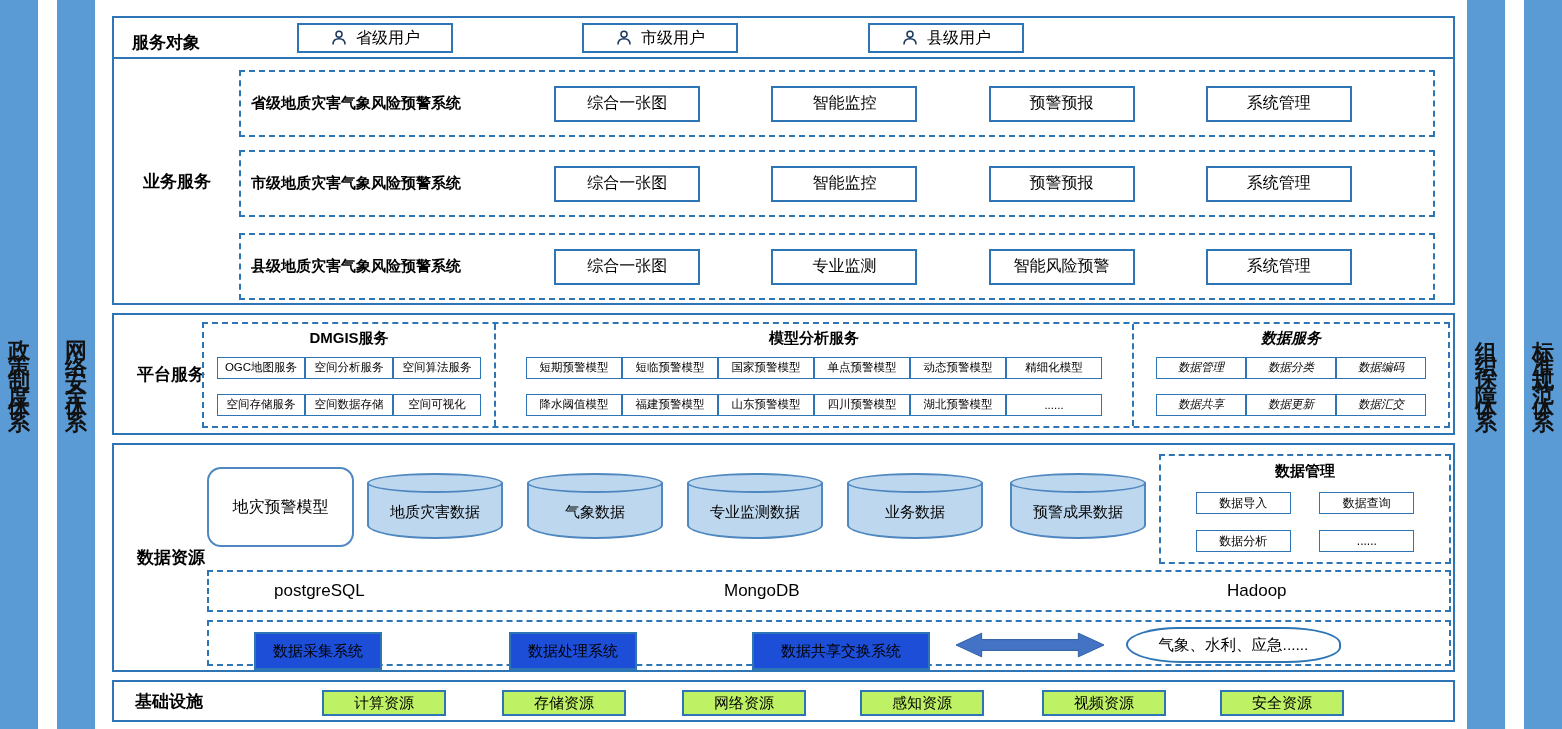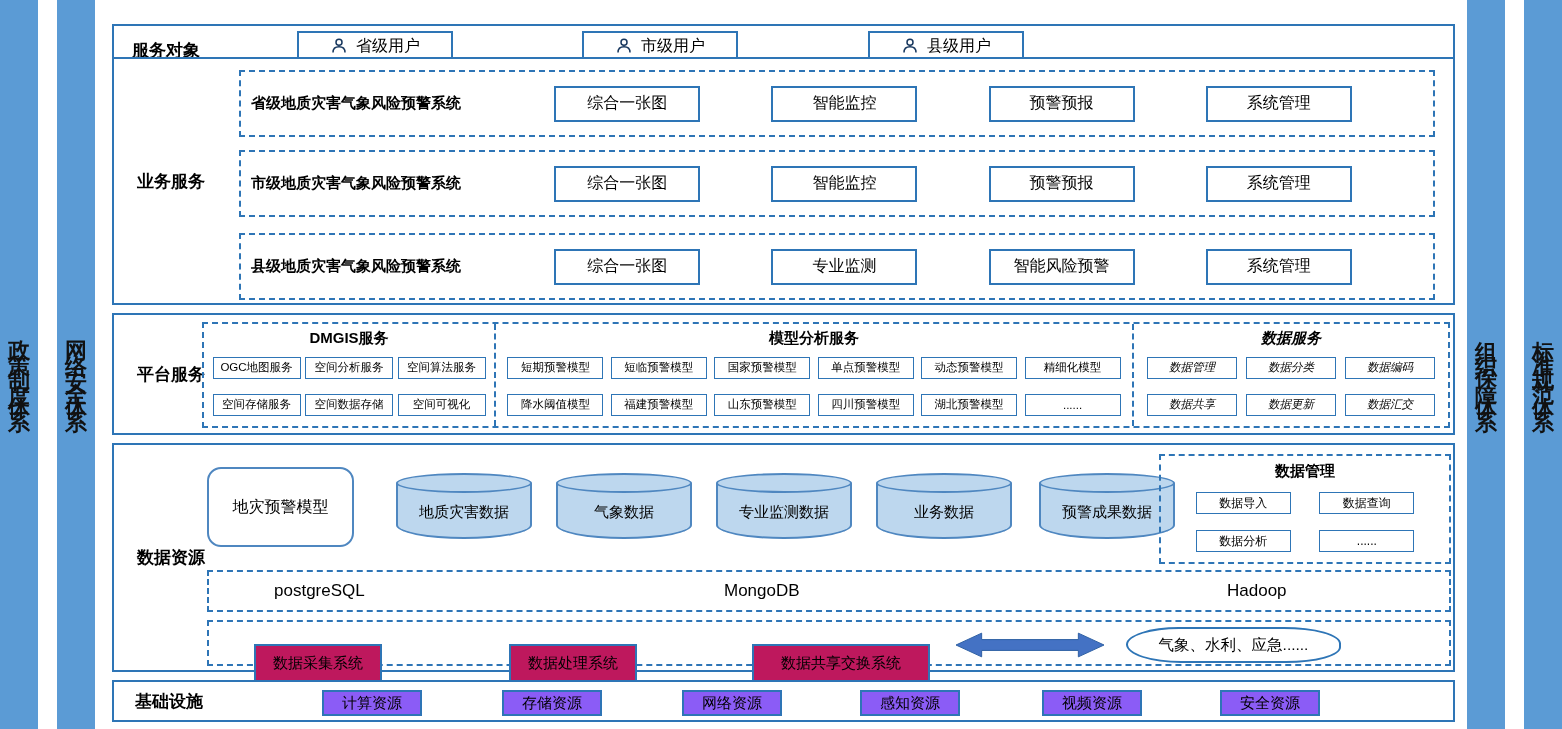--- a/index.html
+++ b/index.html
@@ -27,82 +27,82 @@
   
   .biz-row { position: absolute; left: 125px; width: 1196px; height: 67px;
              display: flex; align-items: center; padding: 0 10px; gap: 8px; }
   .biz-name { width: 224px; flex-shrink: 0; font-weight: bold; font-size: 15px; color: #000; }
   .biz-mods { flex: 1; display: flex; justify-content: space-evenly; align-items: center; }
   .module-box { width: 146px; height: 36px; border: 2px solid #2E75B6; background: #fff;
                 display: flex; align-items: center; justify-content: center; font-size: 16px; }
 
   
   .plat-wrap { position: absolute; left: 88px; top: 7px; width: 1248px; height: 106px; display: flex; }
-  .pgroup { display: flex; flex-direction: column; padding: 3px 4px; }
+  .pgroup { display: flex; flex-direction: column; padding: 3px 4px; align-items: center; }
   .pg-dmgis { width: 290px; }
   .pg-model { width: 640px; border-left: 2px dashed #2E75B6; border-right: 2px dashed #2E75B6; }
   .pg-data  { flex: 1; font-style: italic; }
   .pgroup-title { text-align: center; font-weight: bold; font-size: 15px; line-height: 22px; }
   .prow { flex: 1; display: flex; align-items: center; justify-content: space-evenly; }
   .pbox { min-width: 88px; height: 22px; padding: 0 4px; border: 1.5px solid #2E75B6; background: #fff;
           display: flex; align-items: center; justify-content: center; font-size: 11.5px; }
   .pg-model .pbox { min-width: 96px; }
   .pg-data .pbox { min-width: 90px; }
 
   
   .model-box { position: absolute; left: 93px; top: 22px; width: 147px; height: 80px;
                border: 2.5px solid #4F87C0; border-radius: 14px; background: #fff;
                display: flex; align-items: center; justify-content: center; font-size: 16px; }
-  .cyl { position: absolute; top: 28px; width: 136px; height: 66px; margin-left: 29px; }
+  .cyl { position: absolute; top: 28px; width: 136px; height: 66px; }
   .cyl .cyl-body { position: absolute; top: 10px; bottom: 0; left: 0; right: 0; background: #BDD7EE;
                    border: 2px solid #4F87C0; border-top: none; border-radius: 0 0 68px 68px / 0 0 14px 14px; }
   .cyl .cyl-top  { position: absolute; top: 0; left: 0; right: 0; height: 20px; background: #BDD7EE;
                    border: 2px solid #4F87C0; border-radius: 50%; }
   .cyl .cyl-label { position: absolute; top: 30px; left: 0; right: 0; text-align: center; font-size: 15px; z-index: 2; }
 
   .dm-box { position: absolute; left: 1045px; top: 9px; width: 292px; height: 110px;
             display: flex; flex-direction: column; padding: 2px 6px; }
   .dm-title { text-align: center; font-weight: bold; font-size: 15px; line-height: 26px; }
   .dm-row { flex: 1; display: flex; align-items: center; justify-content: space-evenly; }
   .dm-item { width: 95px; height: 22px; border: 1.5px solid #2E75B6; background: #fff;
              display: flex; align-items: center; justify-content: center; font-size: 12px; }
 
   .db-row { position: absolute; left: 93px; top: 125px; width: 1244px; height: 42px; text-decoration: underline; }
   .db-label { position: absolute; top: 0; height: 100%; display: flex; align-items: center; font-size: 17px; }
 
   .sys-row { position: absolute; left: 93px; top: 175px; width: 1244px; height: 46px; }
-  .sys-box { position: absolute; top: 22px; height: 38px; border: 2px solid #2E75B6; background: #be185d;
+  .sys-box { position: absolute; top: 10px; height: 38px; border: 2px solid #2E75B6; background: #1d4ed8;
              display: flex; align-items: center; justify-content: center; font-size: 15px; }
   .cloud { position: absolute; top: 5px; width: 215px; height: 36px; border: 2px solid #2E75B6;
            border-radius: 48% 52% 50% 50% / 95% 90% 85% 100%; background: #fff;
            display: flex; align-items: center; justify-content: center; font-size: 15.5px; }
 
   
-  .infra-box { position: absolute; top: 8px; height: 26px; width: 100px; border: 2px solid #2E75B6;
-               background: #8b5cf6; display: flex; align-items: center; justify-content: center; font-size: 15px; }
+  .infra-box { position: absolute; top: 8px; height: 26px; width: 124px; border: 2px solid #2E75B6;
+               background: #bef264; display: flex; align-items: center; justify-content: center; font-size: 15px; }
 </style>
 </head>
 <body>
 
 <div class="canvas">
 
   <div class="vbar" style="left:0px">
     <span>政策制度体系</span>
   </div>
   <div class="vbar" style="left:57px">
     <span>网络安全体系</span>
   </div>
   <div class="vbar" style="left:1467px">
     <span>组织保障体系</span>
   </div>
   <div class="vbar" style="left:1524px">
     <span>标准规范体系</span>
   </div>
 
-  <div class="sec" style="top:24px;height:52px">
+  <div class="sec" style="top:16px;height:52px">
     <div class="sec-label" style="left:12px;width:80px">服务对象</div>
 
     <div class="user-box" style="left:183px">
       <span class="picon">
         <svg width="18" height="18" viewBox="0 0 18 18" fill="none" stroke="#17375E" stroke-width="1.5">
             <circle cx="9" cy="5.2" r="3"></circle>
             <path d="M3 15.5 C3 11.6 5.8 9.8 9 9.8 C12.2 9.8 15 11.6 15 15.5"></path>
           </svg>
       </span>
       <span>省级用户</span>
@@ -121,21 +121,21 @@
         <svg width="18" height="18" viewBox="0 0 18 18" fill="none" stroke="#17375E" stroke-width="1.5">
             <circle cx="9" cy="5.2" r="3"></circle>
             <path d="M3 15.5 C3 11.6 5.8 9.8 9 9.8 C12.2 9.8 15 11.6 15 15.5"></path>
           </svg>
       </span>
       <span>县级用户</span>
     </div>
   </div>
 
   <div class="sec" style="top:57px;height:248px">
-    <div class="sec-label" style="left:14px;width:86px">业务服务</div>
+    <div class="sec-label" style="left:20px;width:86px">业务服务</div>
 
     <div class="biz-row dashedbox" style="top:11px">
       <div class="biz-name">省级地质灾害气象风险预警系统</div>
       <div class="biz-mods">
         <div class="module-box">综合一张图</div>
         <div class="module-box">智能监控</div>
         <div class="module-box">预警预报</div>
         <div class="module-box">系统管理</div>
       </div>
     </div>

